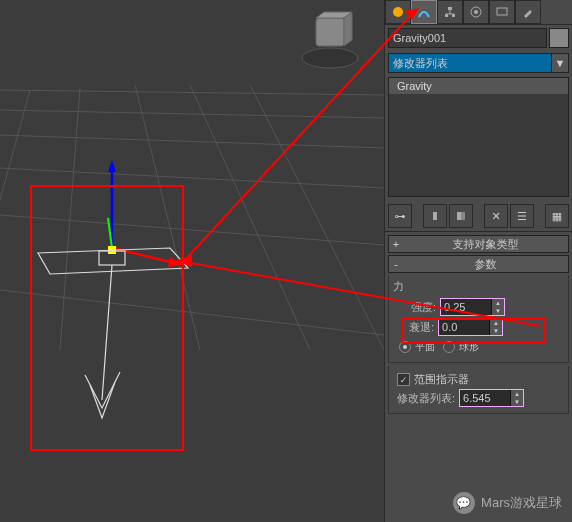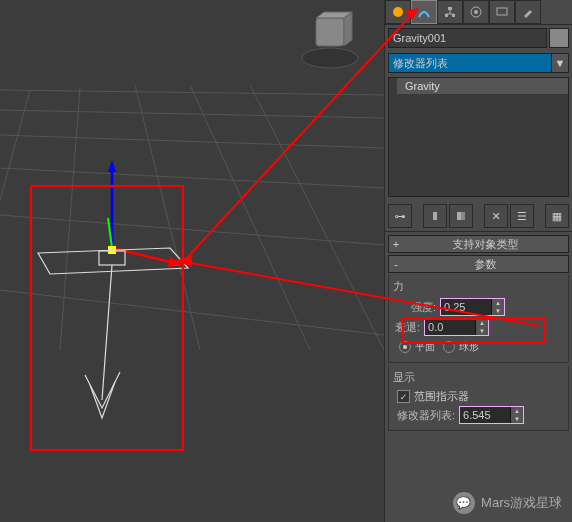--- a/index.html
+++ b/index.html
@@ -100,21 +100,20 @@
     background: #3a3a3a;
     border: 1px solid #222;
     height: 118px;
     position: relative;
   }
   .stack-item {
     background: #555;
     color: #ddd;
     padding: 2px 8px;
     font-size: 11px;
-    margin-left: 8px;
   }
   .stack-tools {
     display: flex;
     justify-content: space-between;
     padding: 3px;
     border-bottom: 1px solid #2a2a2a;
     height: 24px;
     align-items: center;
   }
   .tool-btn {
@@ -396,41 +395,40 @@
         <span class="field-label">强度:</span>
         <div class="spinner">
           <span class="spinner-value">0.25</span>
           <div class="spinner-btns">
               <div class="spinner-btn">▲</div>
               <div class="spinner-btn">▼</div>
             </div>
         </div>
       </div>
 
-      <div class="field-row" style="margin-left:2px">
+      <div class="field-row" style="margin-left:16px">
         <span class="field-label">衰退:</span>
         <div class="spinner">
           <span class="spinner-value">0.0</span>
           <div class="spinner-btns">
               <div class="spinner-btn">▲</div>
               <div class="spinner-btn">▼</div>
             </div>
         </div>
       </div>
 
       <div class="radio-row">
         <span class="radio checked"></span>
         <span>平面</span>
         <span class="radio"></span>
         <span>球形</span>
       </div>
     </div>
 
     <div class="rollup-body">
-      <div class="group-label">显示</div>
       <div class="field-row" style="margin-left:4px">
         <span class="checkbox">✓</span>
         <span>范围指示器</span>
       </div>
       <div class="field-row" style="margin-left:4px">
         <span class="field-label">修改器列表:</span>
         <div class="spinner">
           <span class="spinner-value">6.545</span>
           <div class="spinner-btns">
               <div class="spinner-btn">▲</div>

